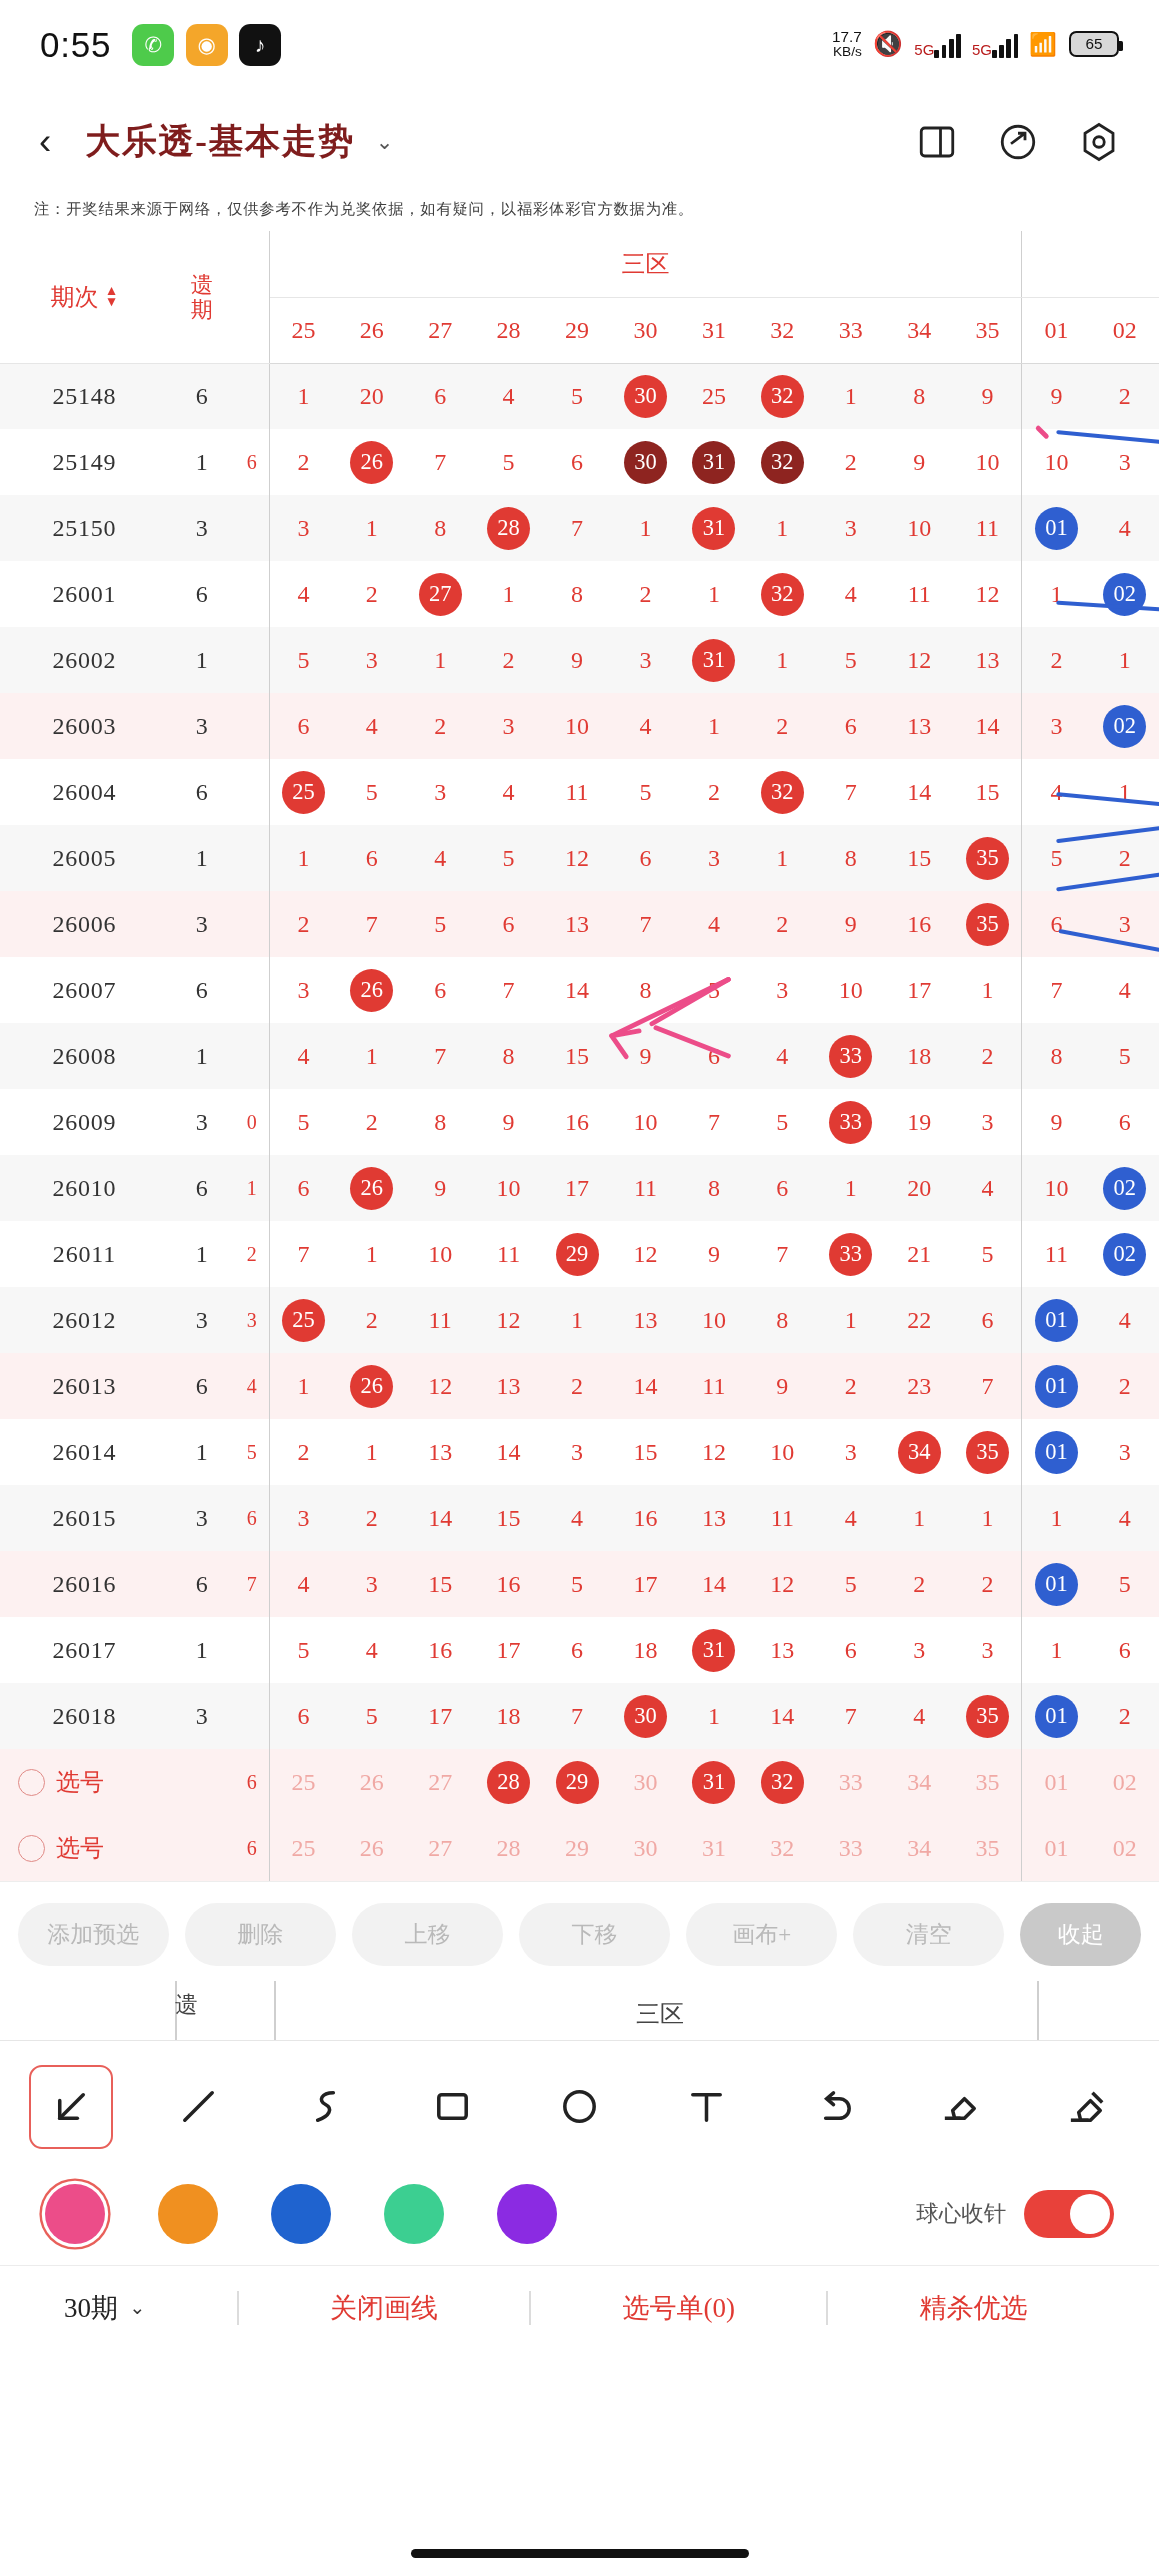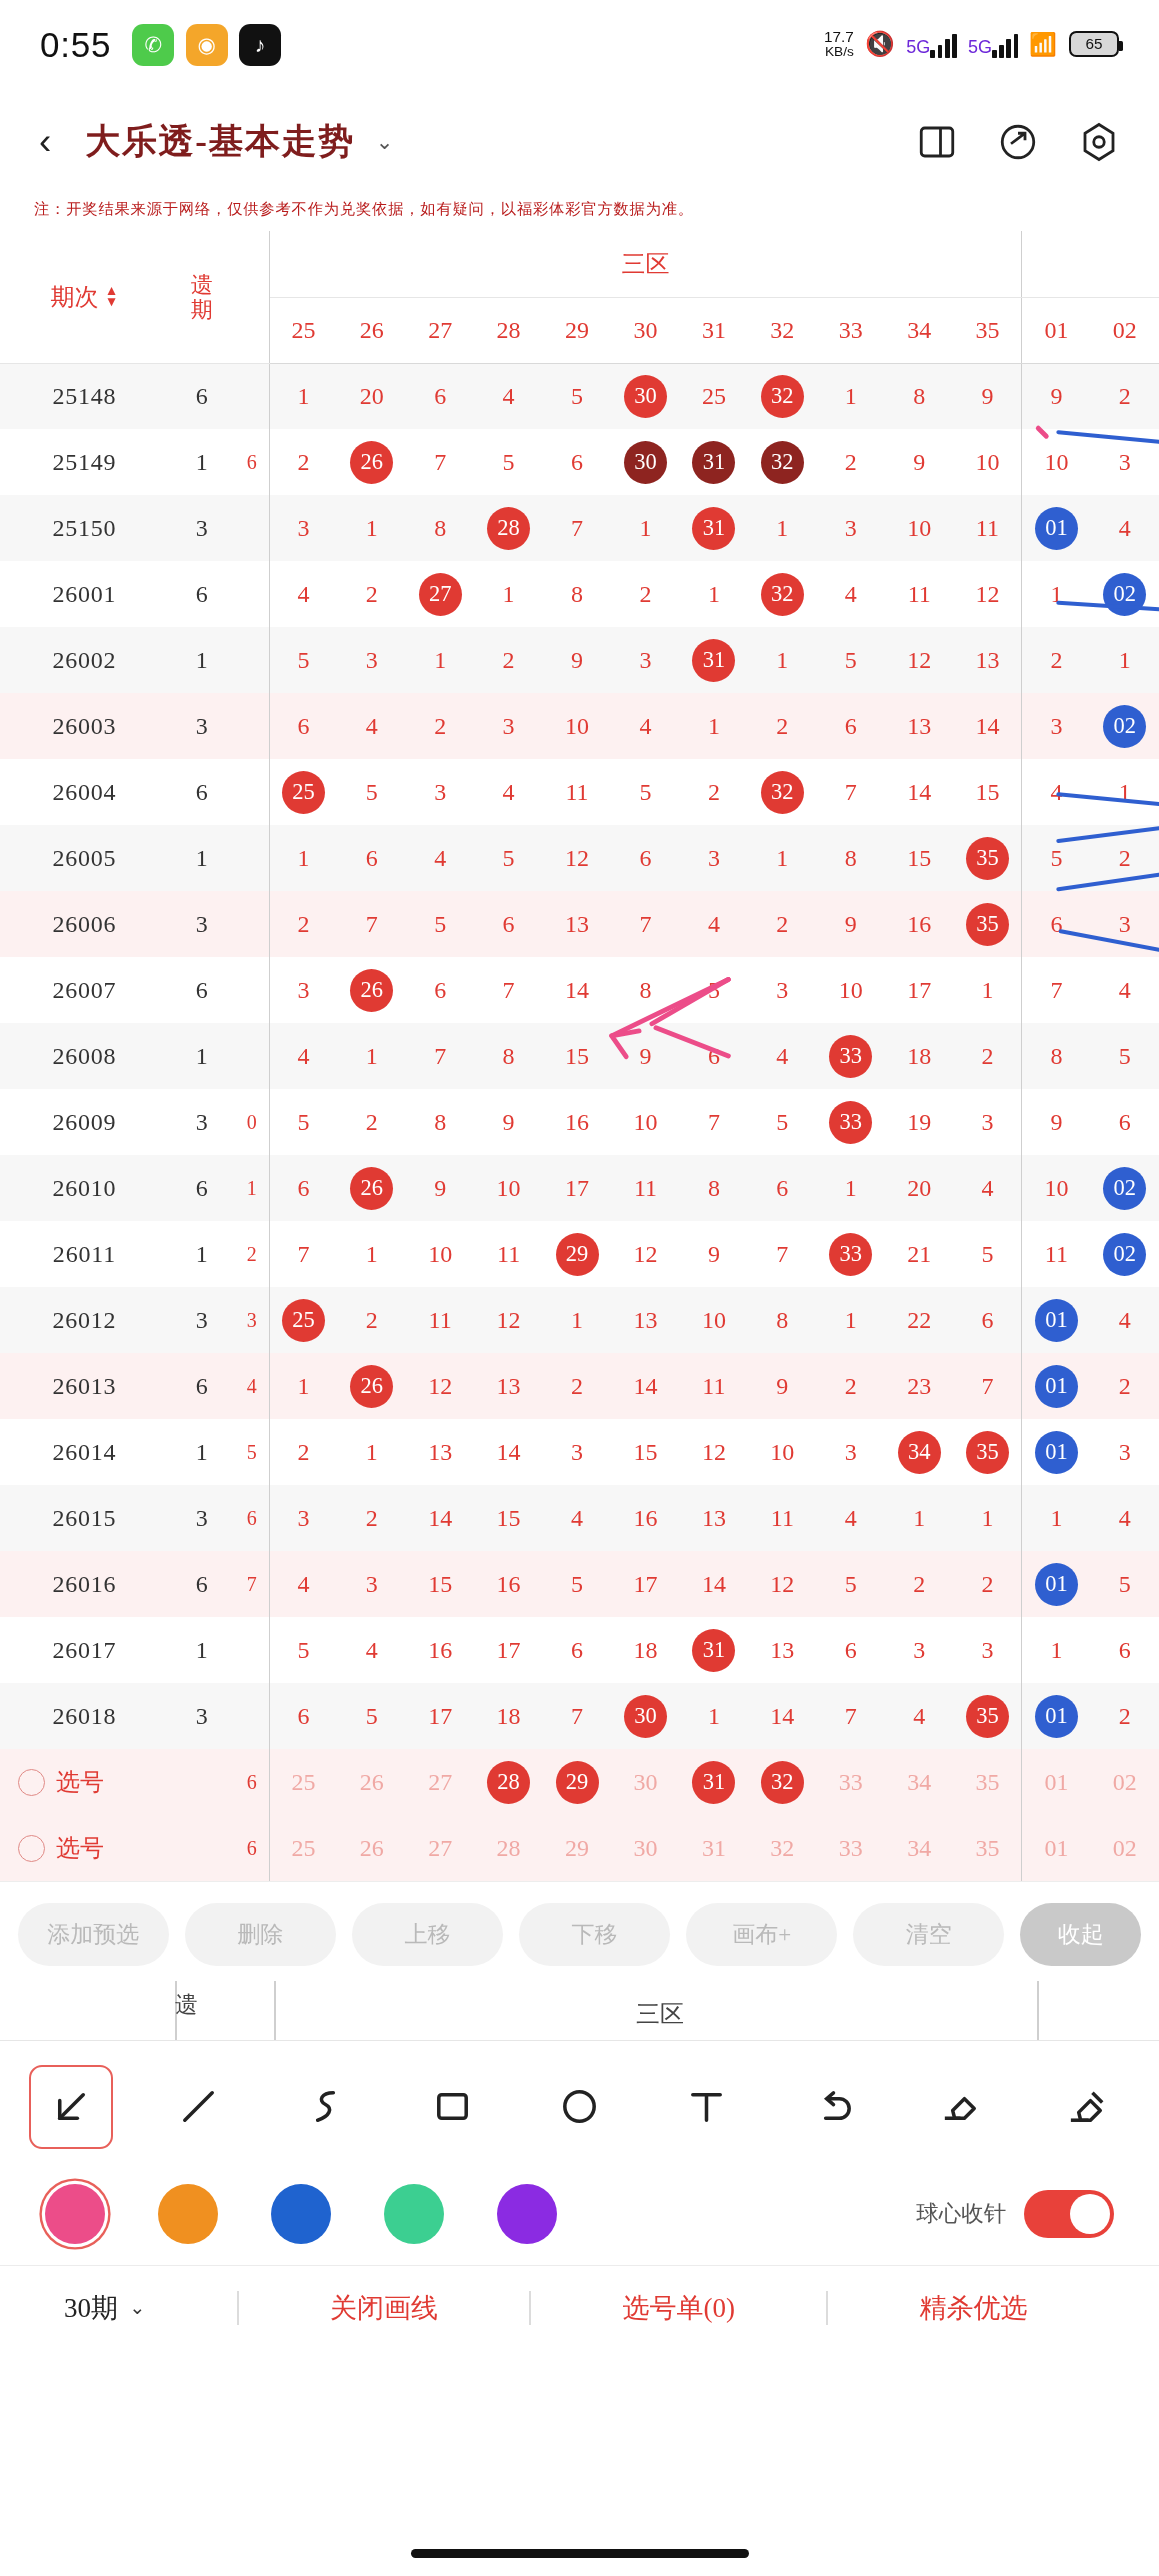--- a/index.html
+++ b/index.html
@@ -27,42 +27,42 @@
   .sb-app.wechat { background:#4ecb4b; }
   .sb-app.weibo  { background:#f4a62a; }
   .sb-app.tiktok { background:#111; }
   .sb-right { margin-left:auto; display:flex; align-items:center; gap:11.3px; }
   .netspeed { font-size:15.3px; line-height:1.05; text-align:right; color:#111; }
   .netspeed small { display:block; font-size:13.7px; }
   .sig { display:flex; align-items:flex-end; gap:2.4px; height:27px; }
   .sig i { width:4.8px; background:#111; display:block; border-radius:0.8px; }
   .sig i:nth-child(1){height:8px}.sig i:nth-child(2){height:13px}
   .sig i:nth-child(3){height:18.5px}.sig i:nth-child(4){height:24px}
-  .g5 { font-size:18px; color:#6d28d9; margin-right:-3.2px; }
+  .g5 { font-size:15px; color:#b91c1c; margin-right:-3.2px; }
   .battery {
     border:2.4px solid #111; border-radius:7.2px; width:50px; height:26px;
     display:flex; align-items:center; justify-content:center;
     font-size:15.3px; color:#111; position:relative; background:#d8d8d8;
   }
   .battery:after{content:"";position:absolute;right:-6.4px;top:7.2px;width:4px;height:10.5px;background:#111;border-radius:0 1.6px 1.6px 0;}
 
   
   .navbar { height:105px; display:flex; align-items:center; padding:0 39px; }
   .back { font-size:37px; color:#222; line-height:1; }
   .nav-title {
     font-size:35px; color:#7f1d1d; margin-left:34px; letter-spacing:1.6px;
     font-family:"Liberation Serif", serif; font-weight:600;
   }
   .nav-caret { margin-left:21px; font-size:21px; color:#555; }
   .nav-actions { margin-left:auto; display:flex; align-items:center; gap:39px; }
   .nav-ic { width:42px; height:42px; color:#222; }
 
   
   .note {
-    font-size:15.3px; color:#b91c1c; padding:4.8px 34px 11.3px;
+    font-size:15.3px; color:#404040; padding:4.8px 34px 11.3px;
     letter-spacing:0.8px; font-family:"Liberation Serif", serif;
   }
 
   
   .table-wrap { position:relative; }
   table.grid { border-collapse:collapse; width:1159px; table-layout:fixed; }
   table.grid th, table.grid td {
     font-family:"Liberation Serif", serif;
     text-align:center; color:#e03a33; font-size:24px; padding:0;
     height:66px; vertical-align:middle;

